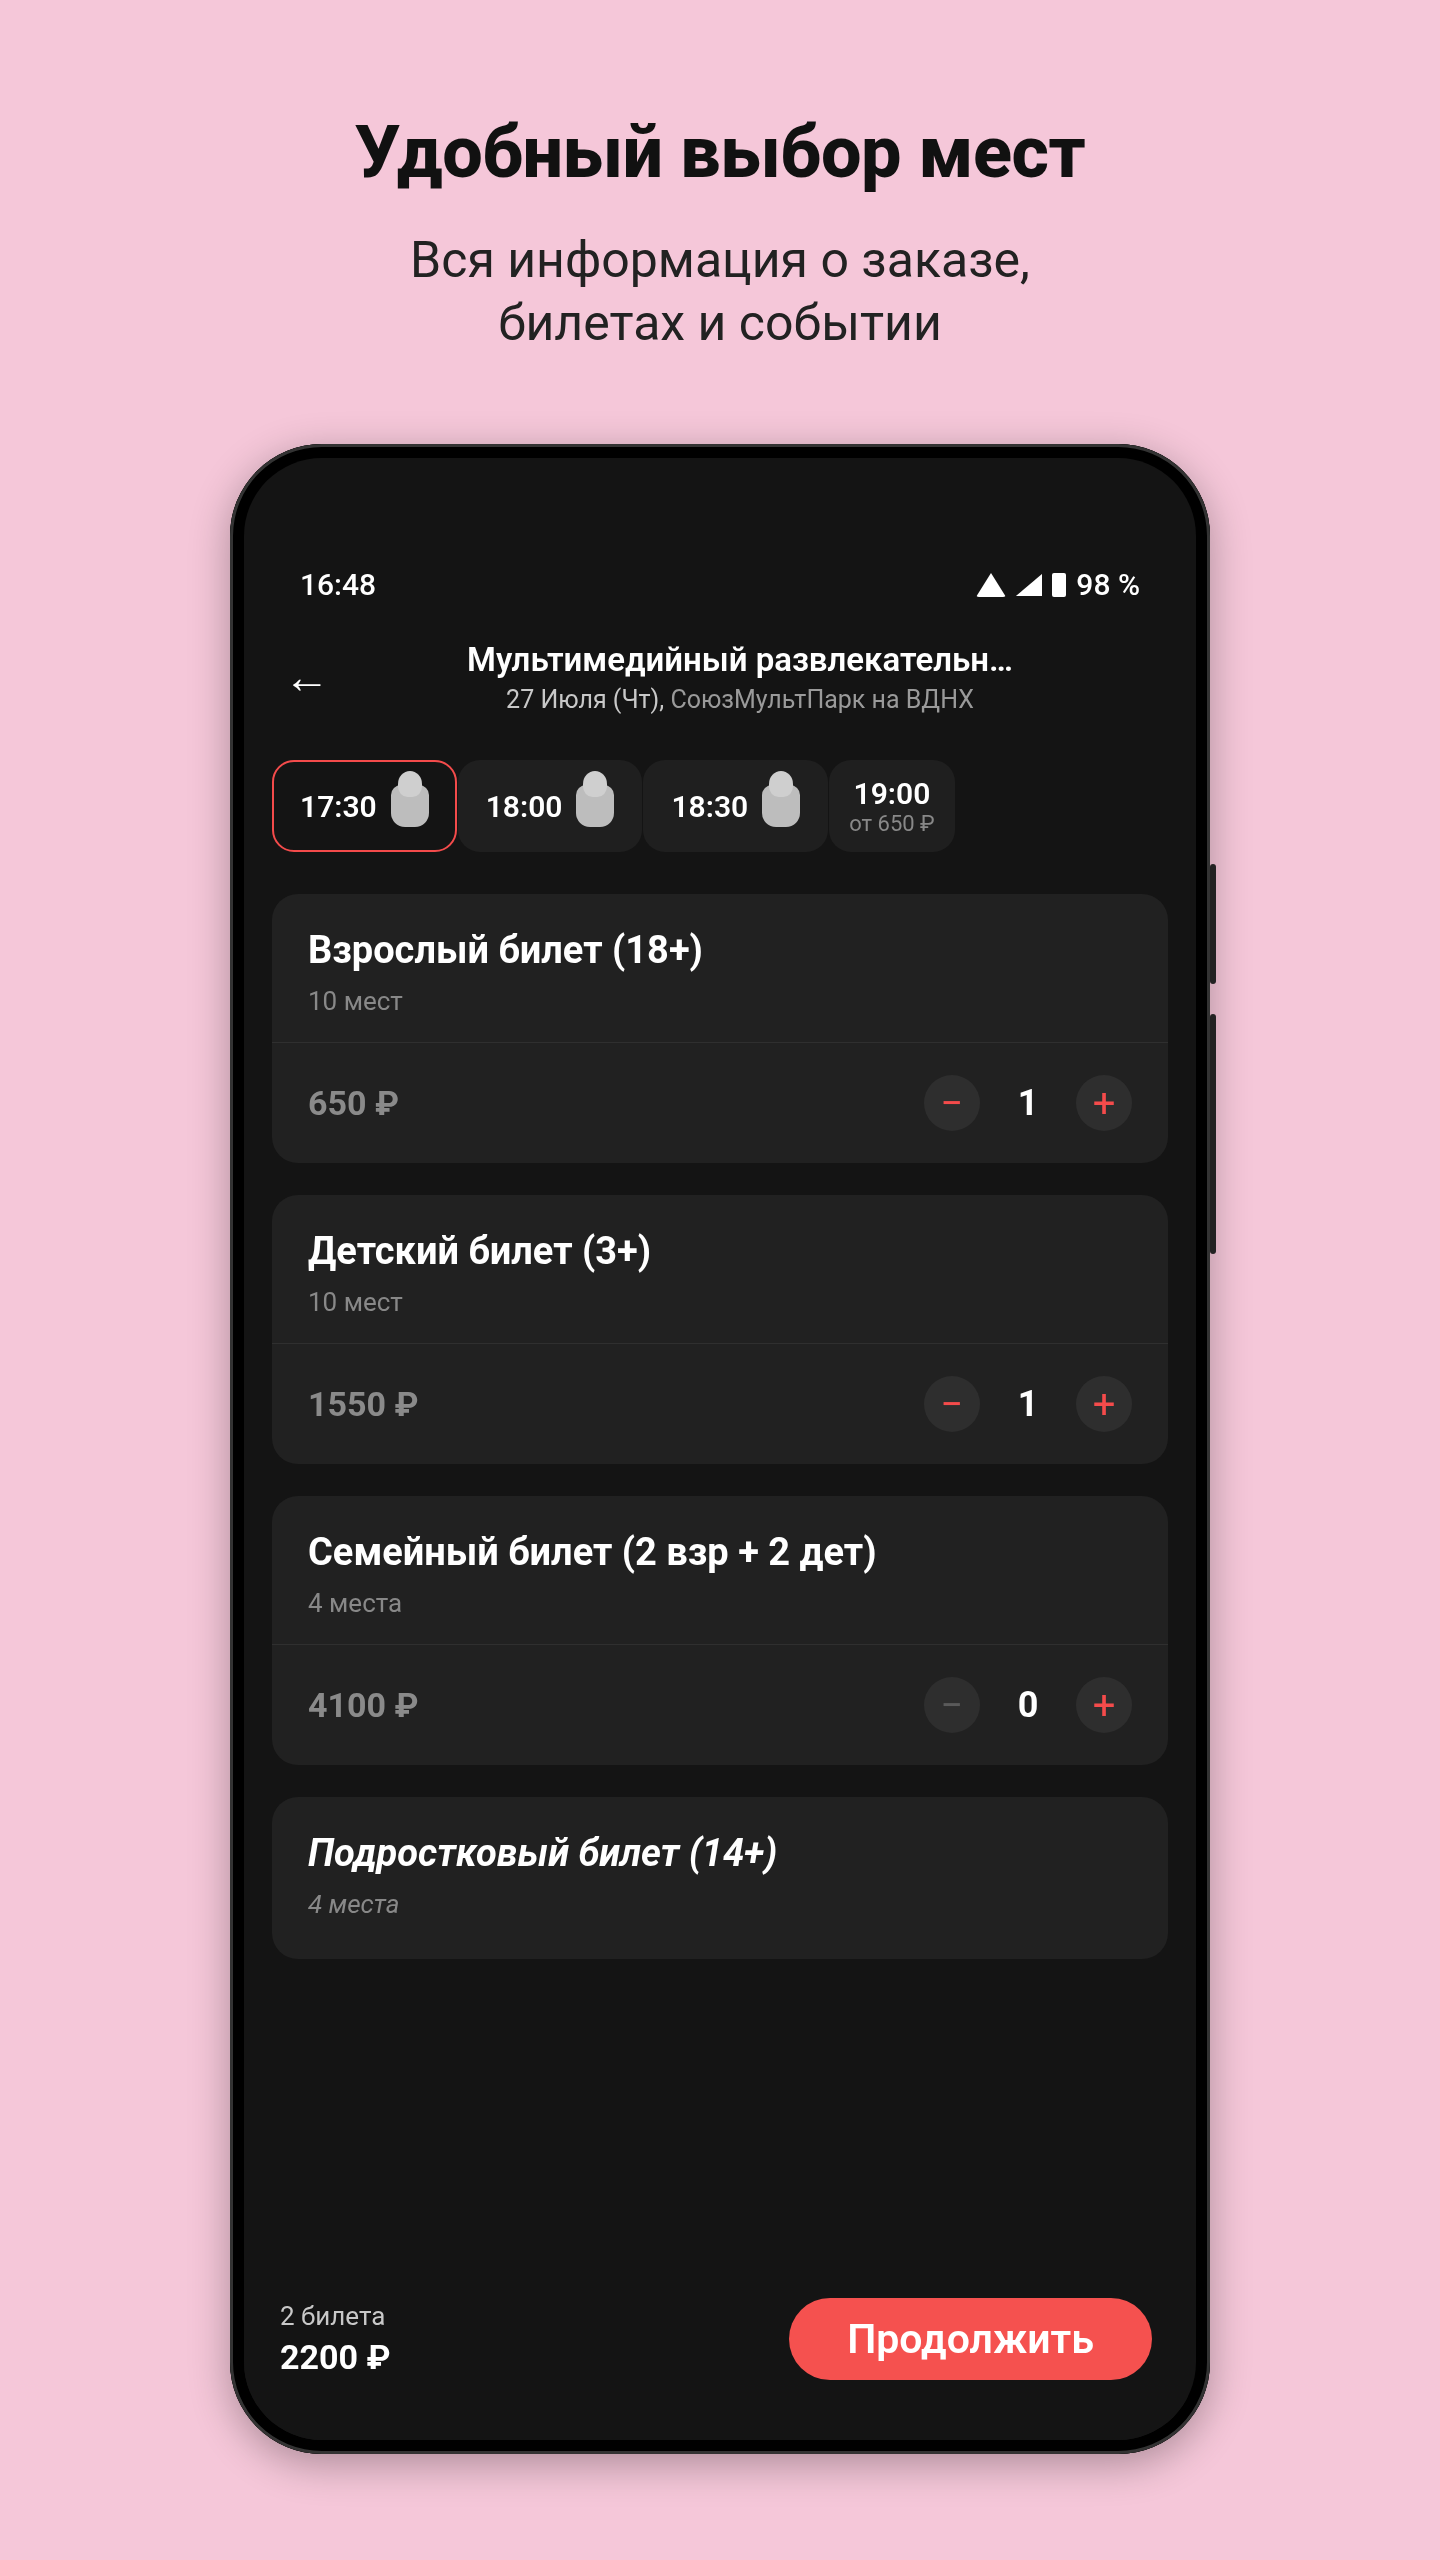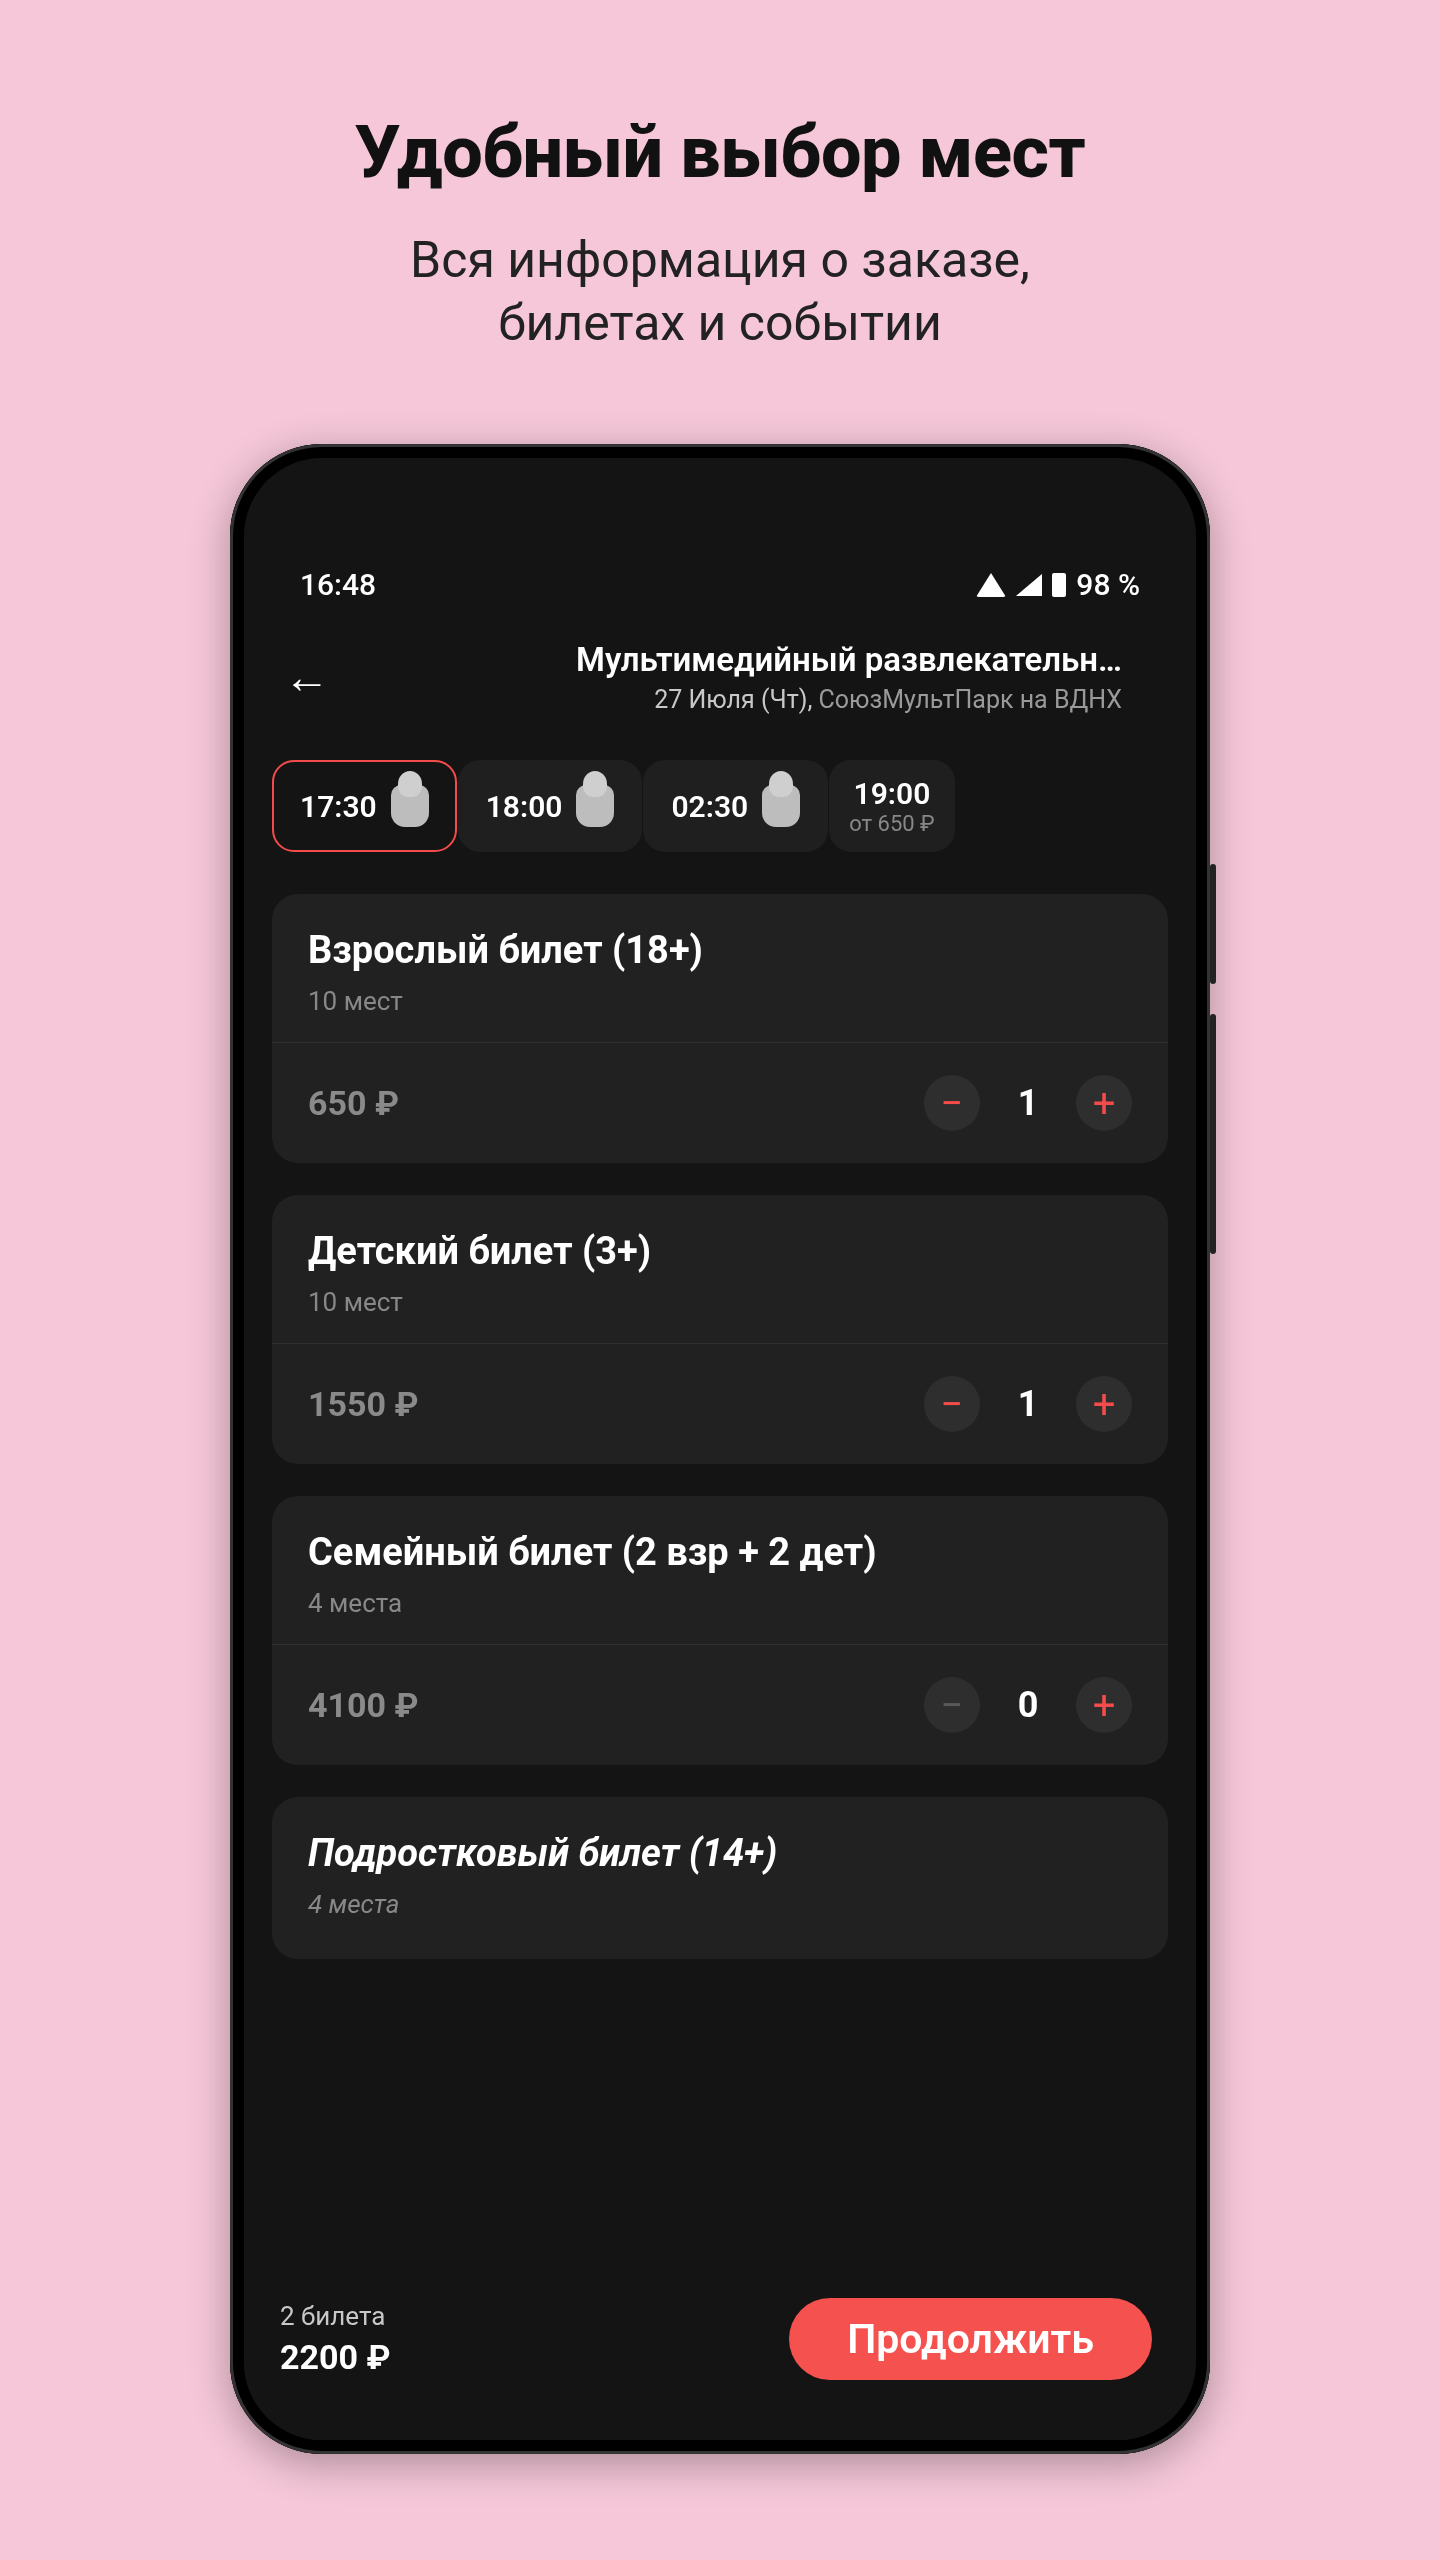--- a/index.html
+++ b/index.html
@@ -70,21 +70,21 @@
 .status-right { display:flex; align-items:center; gap:10px; }
 .icon-wifi, .icon-signal { width:0;height:0; }
 .icon-wifi { border-left:15px solid transparent; border-right:15px solid transparent; border-bottom:24px solid #fff; border-radius:3px;}
 .icon-signal { border-left:26px solid transparent; border-bottom:22px solid #fff; position:relative;}
 .icon-signal::after{content:'';position:absolute;left:-26px;bottom:-22px;border-left:26px solid transparent;border-bottom:22px solid rgba(255,255,255,.25);}
 .icon-batt { width:14px; height:24px; background:#fff; border-radius:2px; }
 .header {
   display:flex; align-items:center; padding: 22px 32px 24px; gap: 20px;
 }
 .back-arrow { font-size: 46px; font-weight:300; color:#fff; padding:0 8px;}
-.header-text { flex:1; text-align:right; margin-right:42px;}
+.header-text { flex:1; text-align:center; margin-right:42px;}
 .header-title { font-size: 33px; font-weight:600; white-space:nowrap; overflow:hidden; text-overflow:ellipsis;}
 .header-sub { font-size: 25px; color:#9a9a9a; margin-top:6px;}
 .header-date { color:#c8c8c8; }
 .time-row {
   display:flex; gap: 1px; padding: 22px 28px 42px; overflow:hidden;
 }
 .time-chip {
   flex:0 0 auto;
   display:flex; align-items:center; gap:14px;
   padding: 20px 26px;
@@ -184,21 +184,21 @@
     <div class="time-row">
       <div class="time-chip selected">
         <span>17:30</span>
         <span class="bust"></span>
       </div>
       <div class="time-chip">
         <span>18:00</span>
         <span class="bust"></span>
       </div>
       <div class="time-chip">
-        <span>02:30</span>
+        <span>18:30</span>
         <span class="bust"></span>
       </div>
       <div class="time-chip last">
         <span>19:00</span>
         <span class="tc-sub">от 650 ₽</span>
       </div>
     </div>
 
     <div class="content">
 

